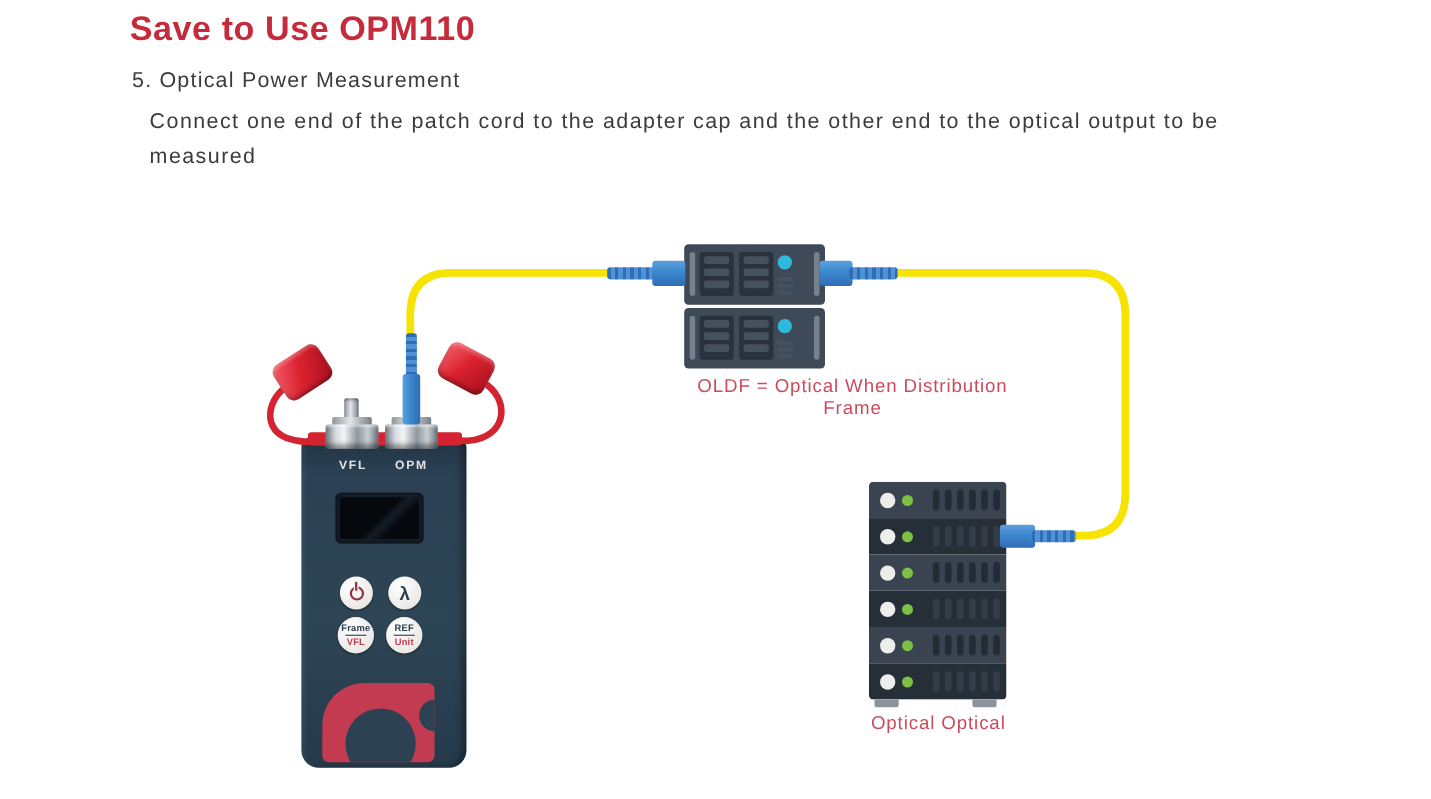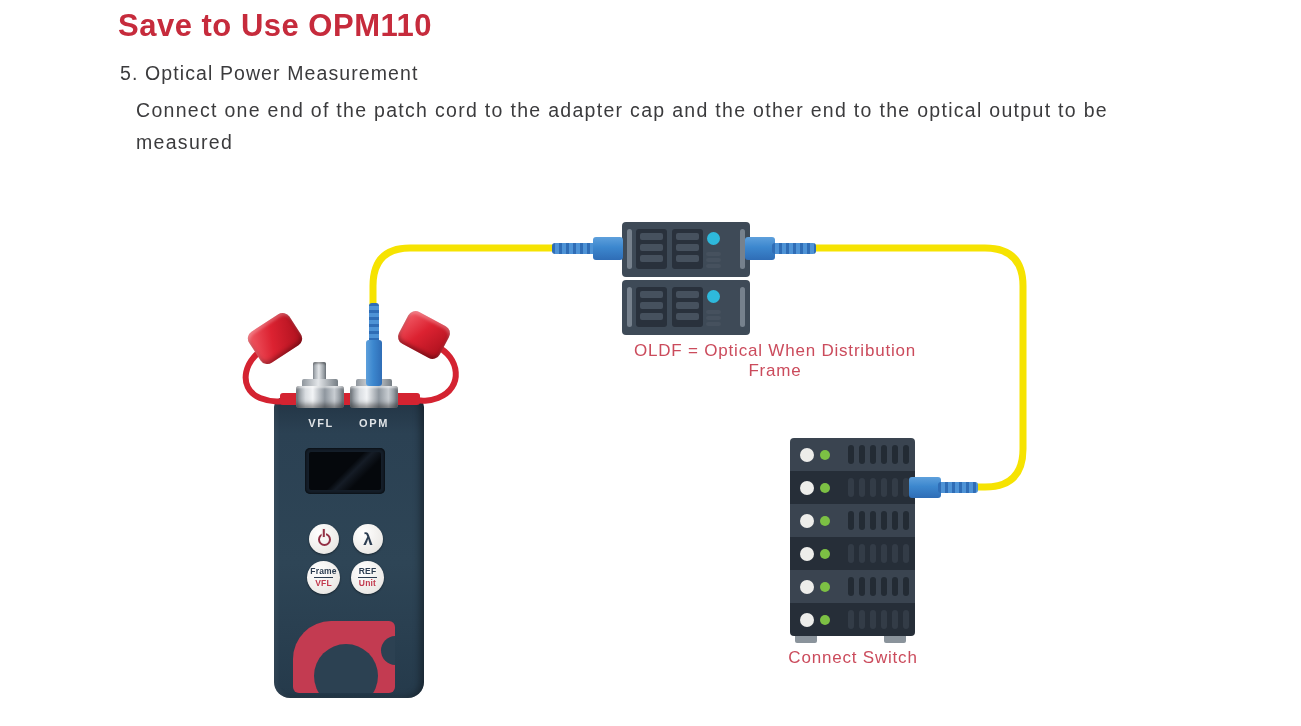--- a/index.html
+++ b/index.html
@@ -212,21 +212,21 @@
       <div class="sw-slot" style="left: 58px;"></div>
       <div class="sw-slot" style="left: 69px;"></div>
       <div class="sw-slot" style="left: 80px;"></div>
       <div class="sw-slot" style="left: 91px;"></div>
       <div class="sw-slot" style="left: 102px;"></div>
       <div class="sw-slot" style="left: 113px;"></div>
     </div>
   </div>
 <div class="abs sw-foot" style="left:795px; top:636px;"></div>
 <div class="abs sw-foot" style="left:884px; top:636px;"></div>
-<div class="abs diagram-label switch-label">Connect Switch</div>
+<div class="abs diagram-label switch-label">Optical Optical</div>
 
 <div class="abs sc-boot" style="left:552px; top:243px; width:46px; height:11px;"></div>
 <div class="abs sc-body" style="left:593px; top:237px; width:30px; height:23px;"></div>
 
 <div class="abs sc-body" style="left:745px; top:237px; width:30px; height:23px;"></div>
 <div class="abs sc-boot" style="left:772px; top:243px; width:44px; height:11px;"></div>
 
 <div class="abs sc-body" style="left:909px; top:477px; width:32px; height:21px;"></div>
 <div class="abs sc-boot" style="left:938px; top:482px; width:40px; height:11px;"></div>
 

